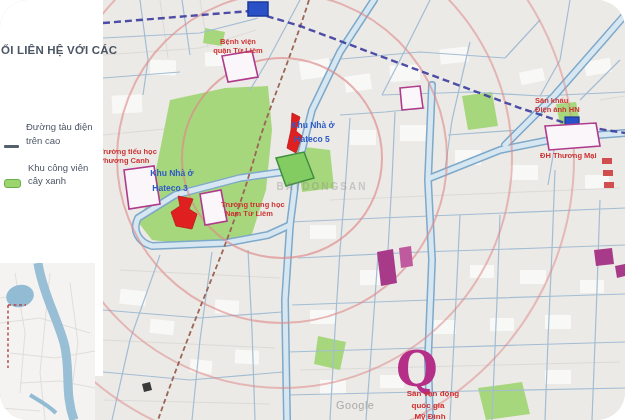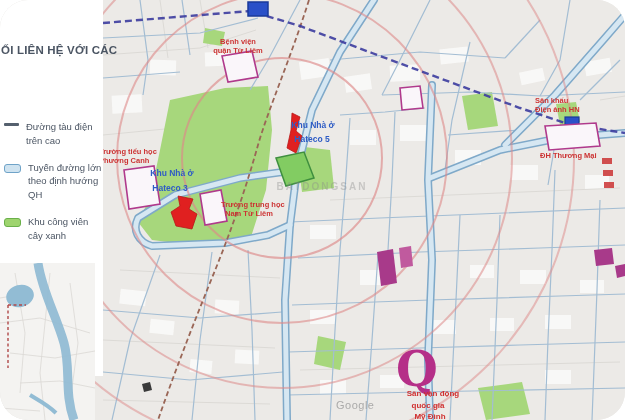--- a/index.html
+++ b/index.html
@@ -5,21 +5,21 @@
   html,body{margin:0;padding:0;background:#fff;}
   .stage{position:relative;width:625px;height:420px;overflow:hidden;background:#eceae7;
          font-family:"Liberation Sans",sans-serif;border-radius:28px;}
   svg{display:block;}
   .mapsvg{position:absolute;left:0;top:0;}
   
   .panel{position:absolute;left:0;top:0;width:103px;height:376px;background:#ffffff;z-index:5;}
   .panel-title{margin:40px 0 0 1px;font-size:11.5px;font-weight:bold;color:#4b5563;
                line-height:1.75;letter-spacing:.2px;white-space:nowrap;}
   .legend{margin:60px 0 0 4px;}
-  .li{display:flex;align-items:flex-start;margin-bottom:13px;}
+  .li{display:flex;align-items:flex-end;margin-bottom:13px;}
   .sym{flex:0 0 auto;margin-right:7px;margin-top:3px;}
   .sym-rail1{width:15px;height:3px;background:#55606e;border-radius:1px;}
   .sym-rail2{width:14px;height:3px;background:#9e4a4a;border-radius:1px;transform:rotate(-14deg);}
   .sym-road{width:15px;height:7px;background:#cfe3f0;border:1.5px solid #6fa3c8;border-radius:3px;}
   .sym-park{width:15px;height:7px;background:#9ed46e;border:1.5px solid #6ab04a;border-radius:3px;}
   .li-label{font-size:9.5px;color:#4b5563;line-height:1.45;max-width:74px;}
   .inset{position:absolute;left:0;top:263px;}
   
   .lbl-red{fill:#cc3333;font-size:7.5px;font-weight:600;}
   .lbl-blue{fill:#2e5cc5;font-size:8.5px;font-weight:bold;}
@@ -222,24 +222,20 @@
     <div class="panel-title">
       <div>ỐI LIÊN HỆ VỚI CÁC</div>
     </div>
 
     <div class="legend">
       <div class="li">
         <span class="sym sym-rail1"></span>
         <span class="li-label">Đường tàu điện trên cao</span>
       </div>
       <div class="li">
-        <span class="sym sym-road"></span>
-        <span class="li-label">Tuyến đường lớn theo định hướng QH</span>
-      </div>
-      <div class="li">
         <span class="sym sym-park"></span>
         <span class="li-label">Khu công viên cây xanh</span>
       </div>
     </div>
 
     <svg class="inset" width="95" height="157" viewBox="0 0 95 157">
       <rect x="0" y="0" width="95" height="157" fill="#f4f3f1"></rect>
       <g stroke="#dad8d4" stroke-width="0.8" fill="none">
         <path d="M 0,60 L 40,55 L 90,70"></path>
         <path d="M 10,90 L 55,95 L 95,88"></path>

